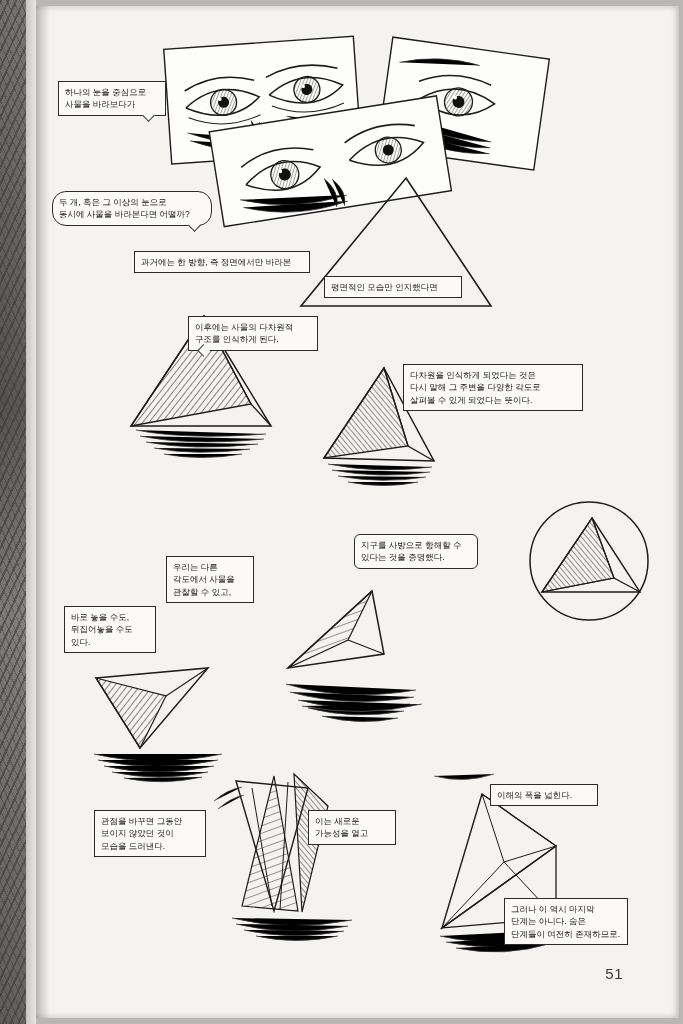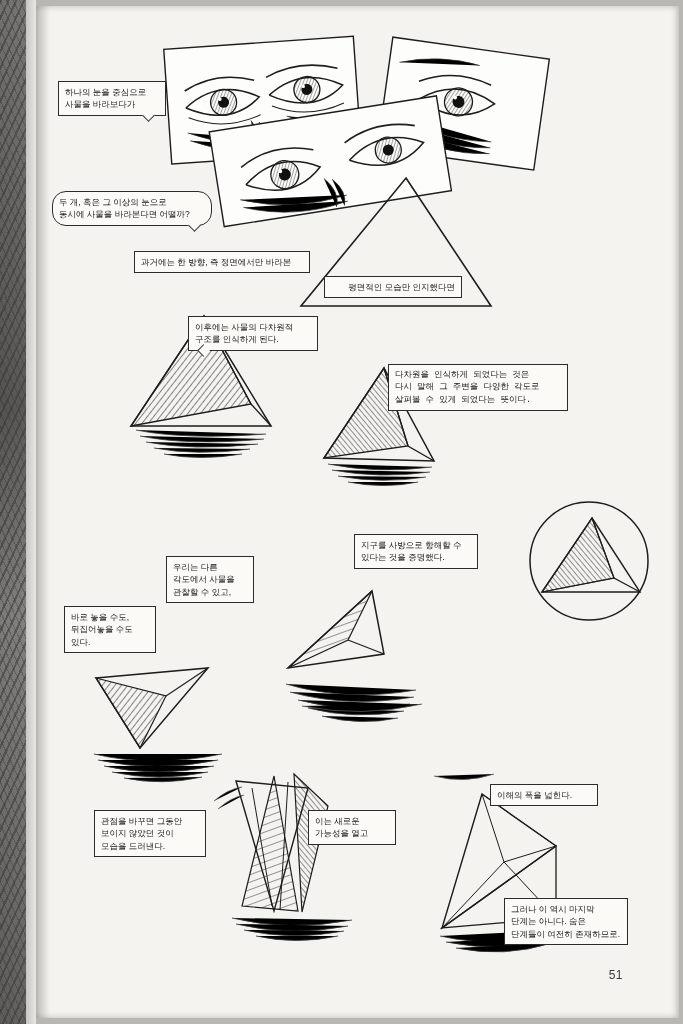--- a/index.html
+++ b/index.html
@@ -35,21 +35,21 @@
     background:#f4f3f0;
     box-shadow: -2px 0 6px rgba(0,0,0,.25) inset;
   }
   .sheet:after{
     content:"";position:absolute;left:0;top:0;width:14px;height:100%;
     background:linear-gradient(90deg, rgba(120,118,115,.45), rgba(255,255,255,0));
     pointer-events:none;
   }
   .pageno{
     position:absolute;right:56px;bottom:36px;
-    font-size:12px;color:#3a3a3a;letter-spacing:.5px;text-align:right;
+    font-size:15px;color:#3a3a3a;letter-spacing:.5px;text-align:right;
   }
   
   .box{
     position:absolute;
     background:#fbfaf7;
     border:1px solid #2b2b2b;
     color:#151515;
     font-size:8.5px;
     line-height:1.45;
     padding:4px 6px;
@@ -274,31 +274,31 @@
     </svg>
 
     <div class="box tail tail-br" style="left:22px;  top:75px;  width:108px;">하나의 눈을 중심으로
 사물을 바라보다가</div>
 
     <div class="box tail tail-br" style="left:16px;  top:185px; width:160px;border-radius:14px;">두 개, 혹은 그 이상의 눈으로
 동시에 사물을 바라본다면 어떨까?</div>
 
     <div class="box" style="left:98px; top:245px; width:176px;">과거에는 한 방향, 즉 정면에서만 바라본</div>
 
-    <div class="box" style="left:288px; top:270px; width:138px;text-align:right;">평면적인 모습만 인지했다면</div>
+    <div class="box" style="left:288px; top:270px; width:138px;">평면적인 모습만 인지했다면</div>
 
     <div class="box tail tail-bl" style="left:152px; top:310px; width:130px;">이후에는 사물의 다차원적
 구조를 인식하게 된다.</div>
 
-    <div class="box" style="left:352px; top:358px; width:180px;font-family:Liberation Mono, monospace;">다차원을 인식하게 되었다는 것은
+    <div class="box" style="left:367px; top:358px; width:180px;">다차원을 인식하게 되었다는 것은
 다시 말해 그 주변을 다양한 각도로
 살펴볼 수 있게 되었다는 뜻이다.</div>
 
 
-    <div class="box" style="left:318px; top:528px; width:124px;">지구를 사방으로 항해할 수
+    <div class="box" style="left:318px; top:528px; width:124px;border-radius:6px;">지구를 사방으로 항해할 수
 있다는 것을 증명했다.</div>
 
     <div class="box" style="left:130px; top:550px; width:88px;">우리는 다른
 각도에서 사물을
 관찰할 수 있고,</div>
 
     <div class="box" style="left:28px;  top:600px; width:92px;">바로 놓을 수도,
 뒤집어놓을 수도
 있다.</div>
 

